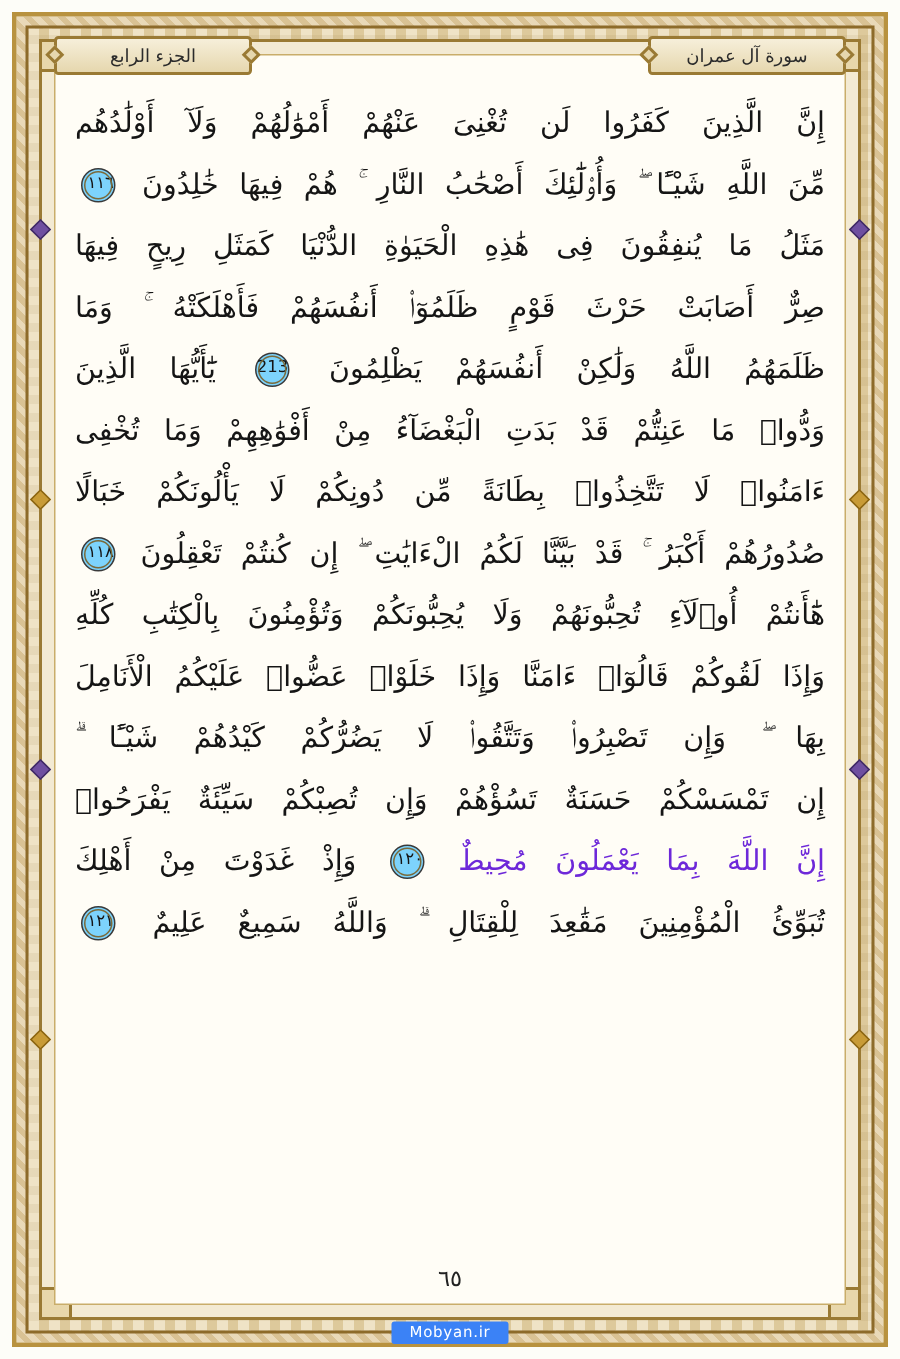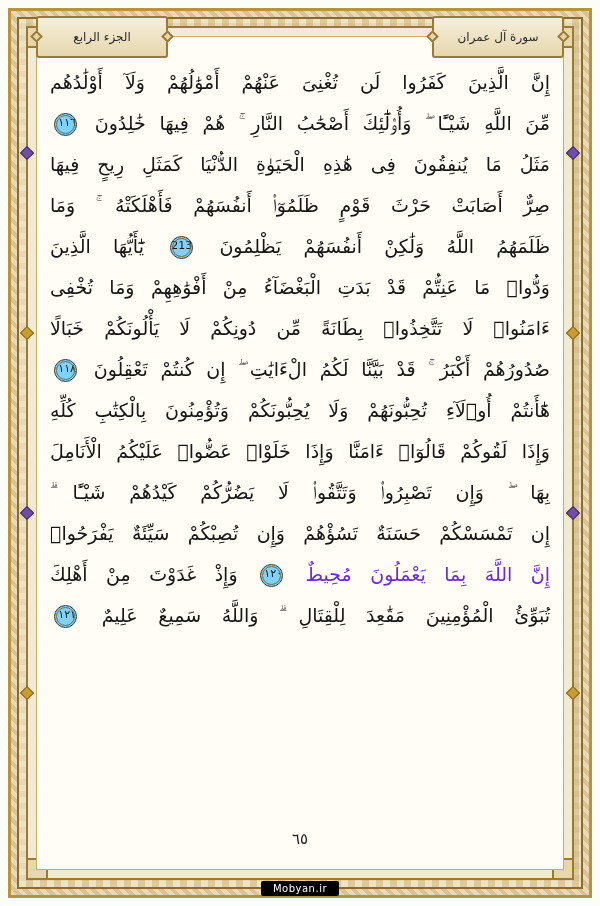--- a/index.html
+++ b/index.html
@@ -83,21 +83,21 @@
     top: 20px;
     right: 36px;
     height: 34px;
     display: flex;
     justify-content: space-between;
     align-items: center;
     z-index: 5;
   }
   .cartouche {
     min-width: 132px;
-    height: 42px;
+    height: 26px;
     background: linear-gradient(#f6efda, #e6d7ae);
     border: 2px solid #9a7a34;
     border-radius: 3px;
     display: flex;
     align-items: center;
     justify-content: center;
     font-size: 12px;
     color: #2b2b2b;
     padding: 0 14px;
     box-sizing: border-box;
@@ -174,21 +174,21 @@
   }
   .sajdah-mark {
     color: #6d28d9;
   }
 
   
   .footer {
     position: absolute;
     left: 0;
     right: 0;
-    bottom: 56px;
+    bottom: 43px;
     text-align: center;
     z-index: 5;
   }
   .page-number {
     display: inline-block;
     font-size: 15px;
     color: #222;
     padding: 2px 14px;
     letter-spacing: 1px;
   }
@@ -197,21 +197,21 @@
     left: 0;
     right: 0;
     bottom: 10px;
     text-align: center;
     z-index: 6;
   }
   .watermark span {
     display: inline-block;
     font-size: 10px;
     color: #ffffff;
-    background: #000000;
+    background: #3b82f6;
     padding: 2px 12px;
     border-radius: 2px;
     letter-spacing: 0.5px;
   }
 
   
   .corner {
     position: absolute;
     width: 22px;
     height: 22px;

